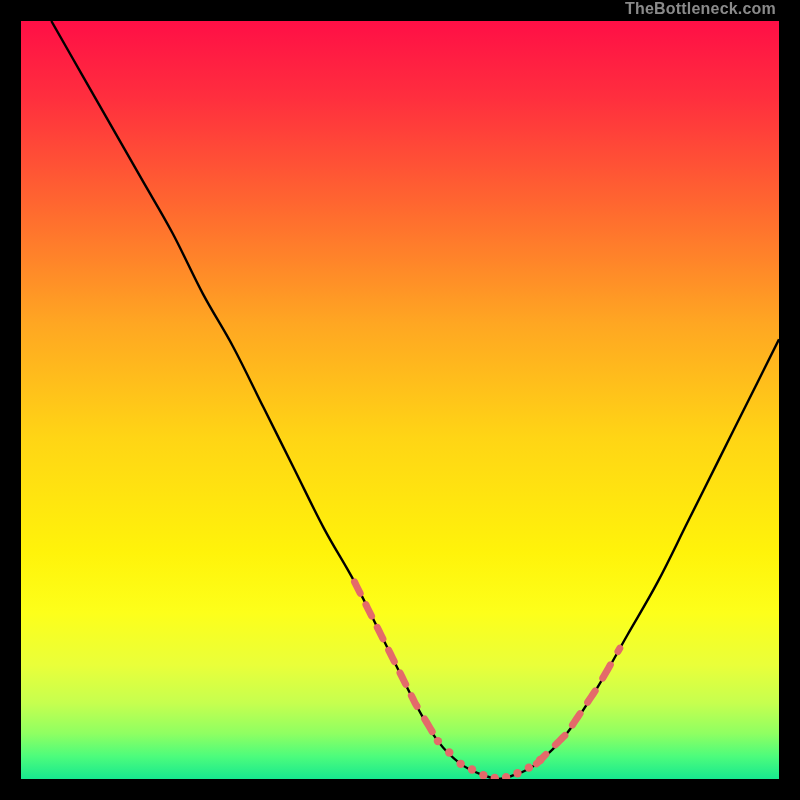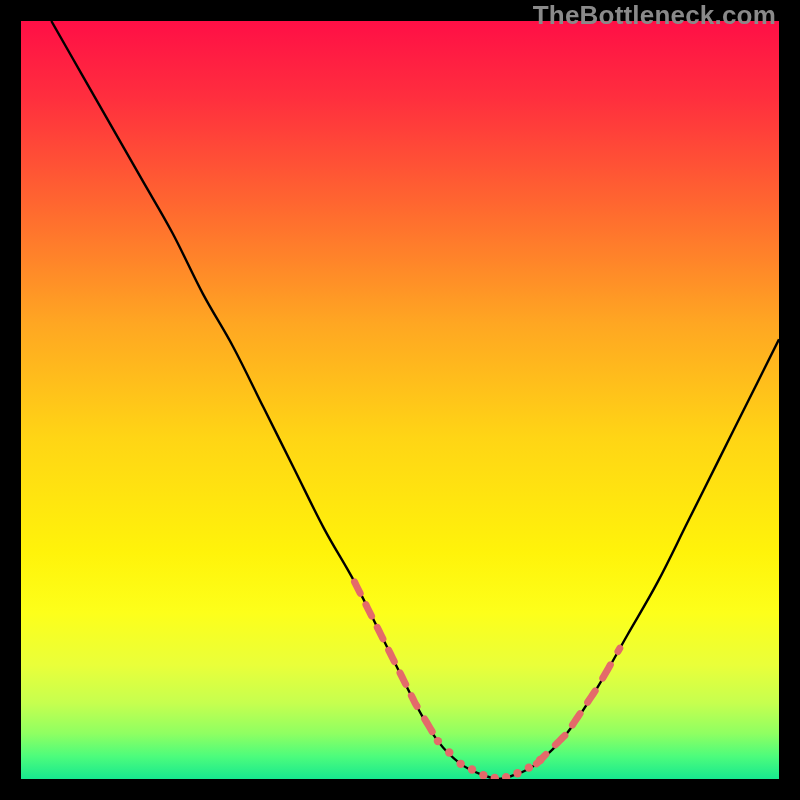--- a/index.html
+++ b/index.html
@@ -23,21 +23,21 @@
     left: 0;
     top: 0;
     width: 758px;
     height: 758px;
   }
   .watermark {
     position: absolute;
     top: 0px;
     right: 24px;
     font-family: Arial, Helvetica, sans-serif;
-    font-size: 26px;
+    font-size: 16px;
     font-weight: 600;
     color: #8a8a8a;
     letter-spacing: 0.2px;
     user-select: none;
   }
 </style>
 </head>
 <body>
 
 <div class="frame">

